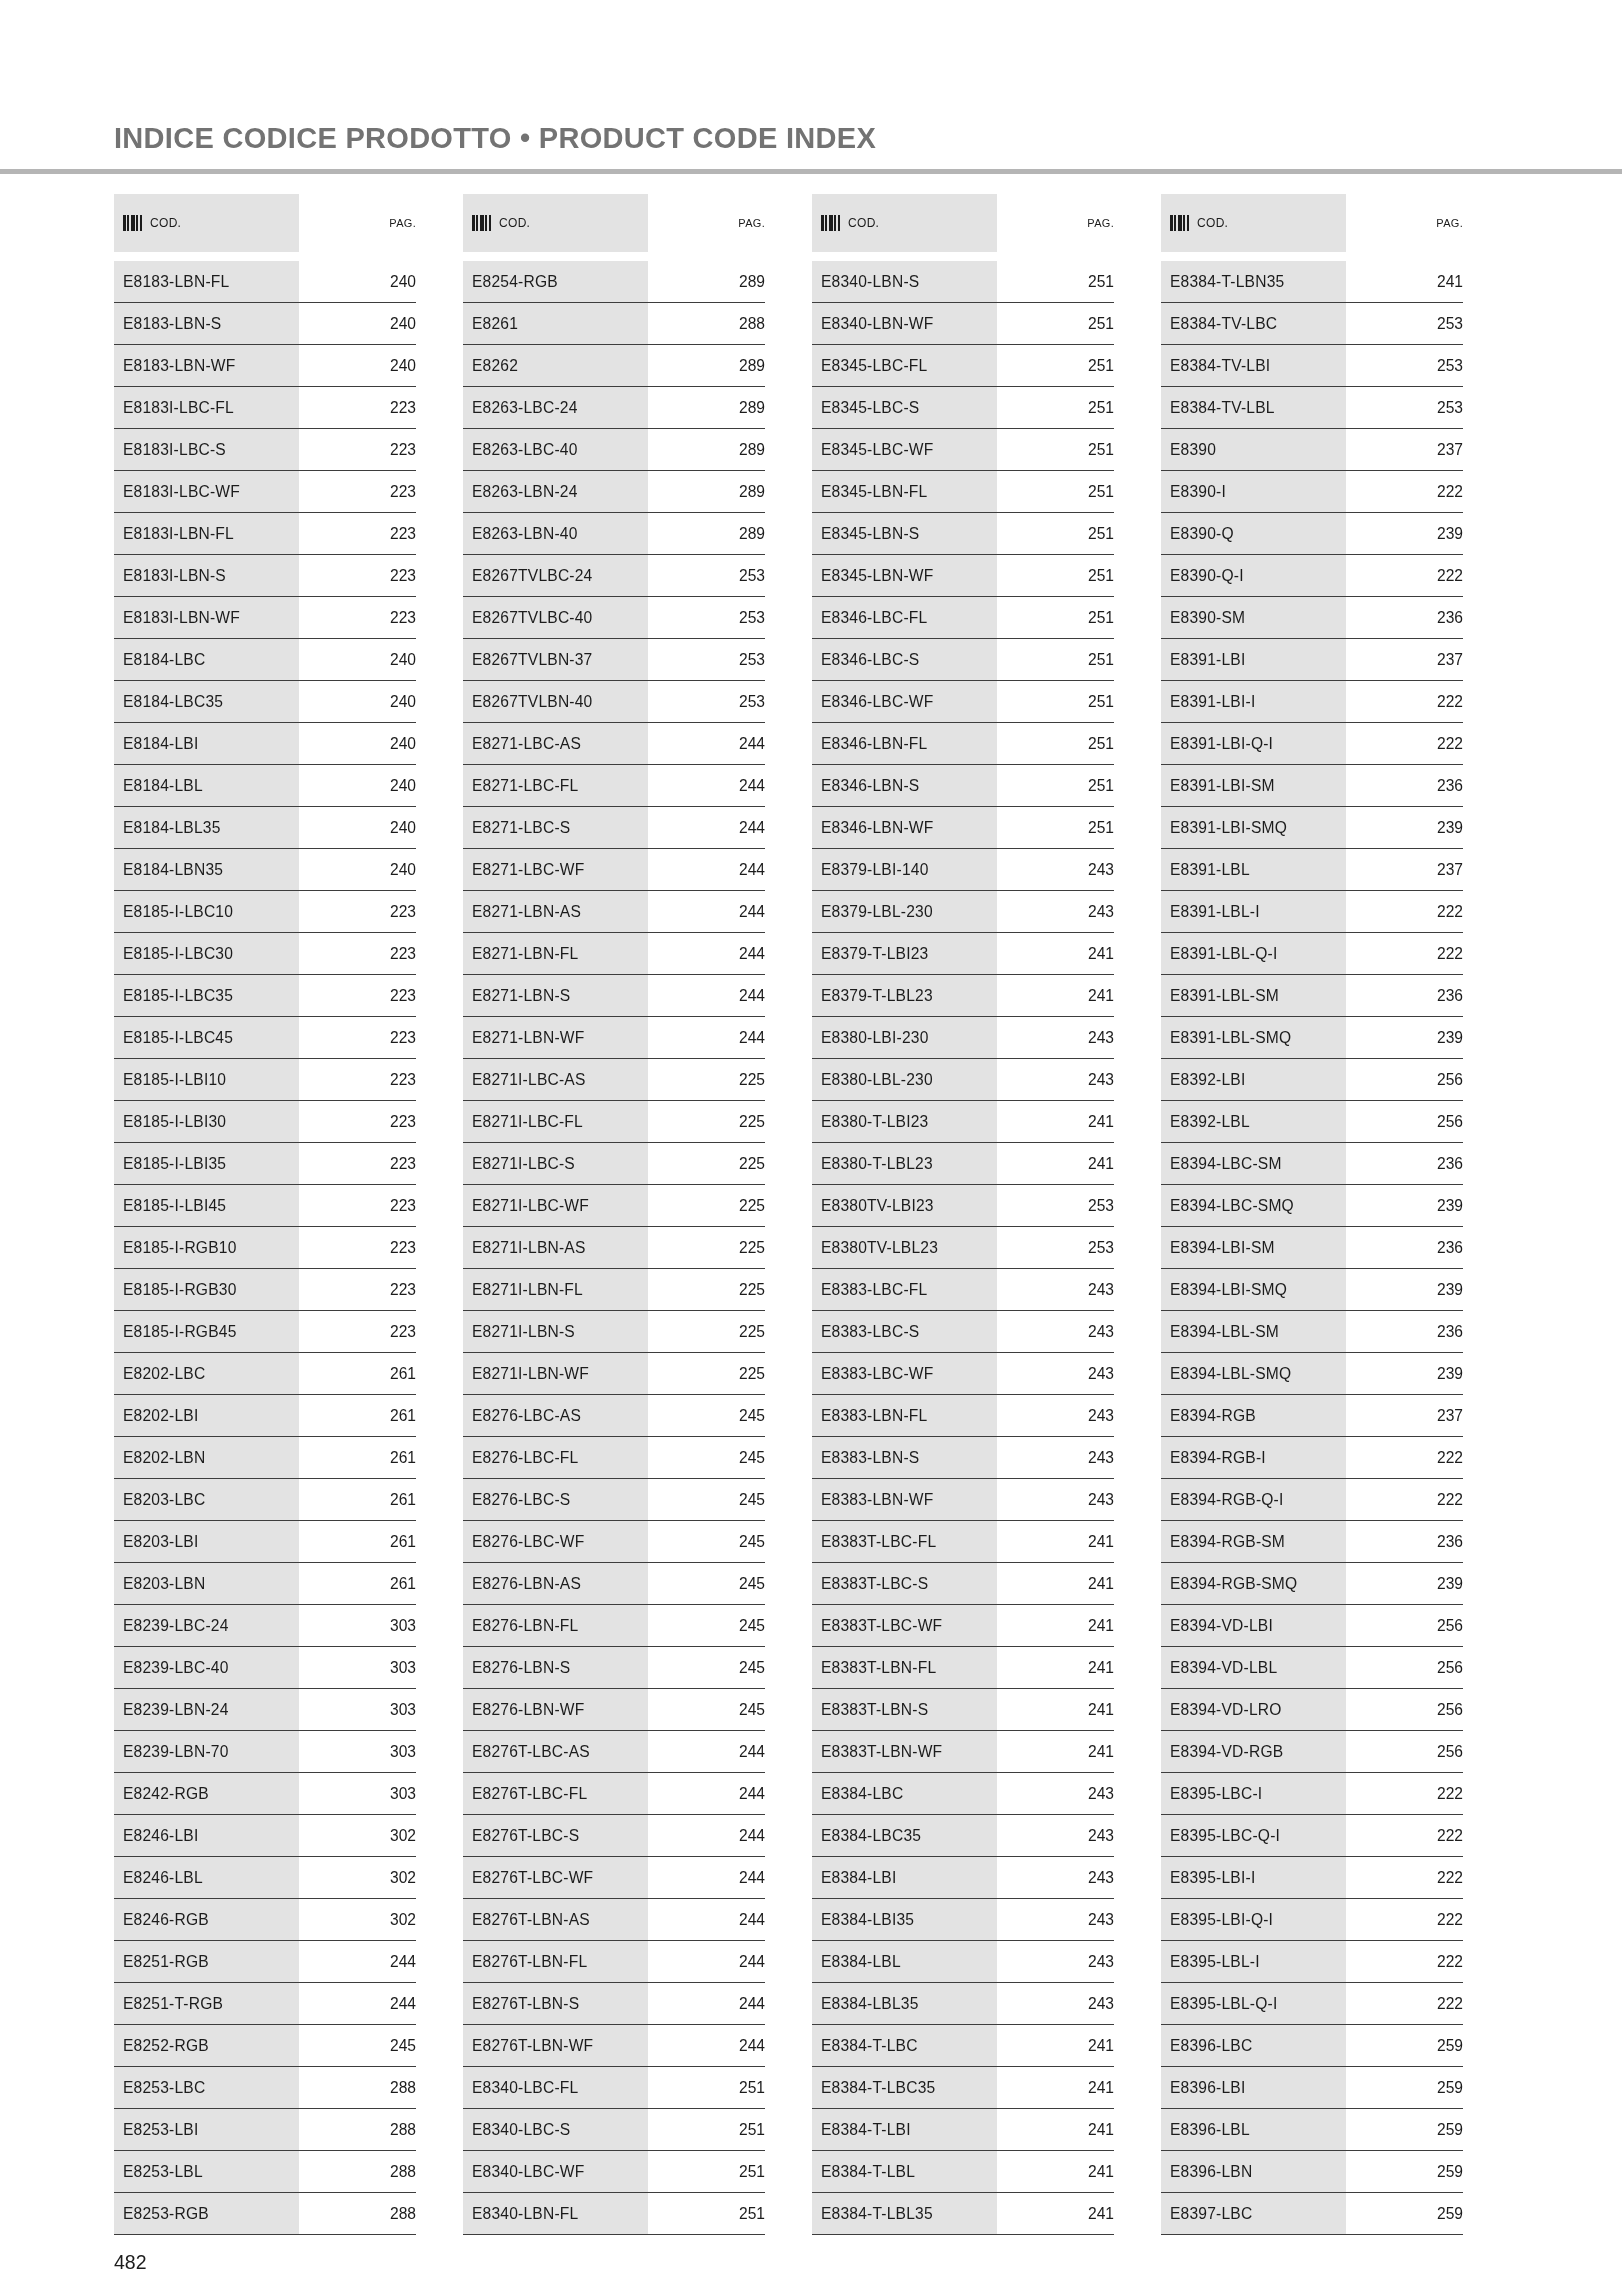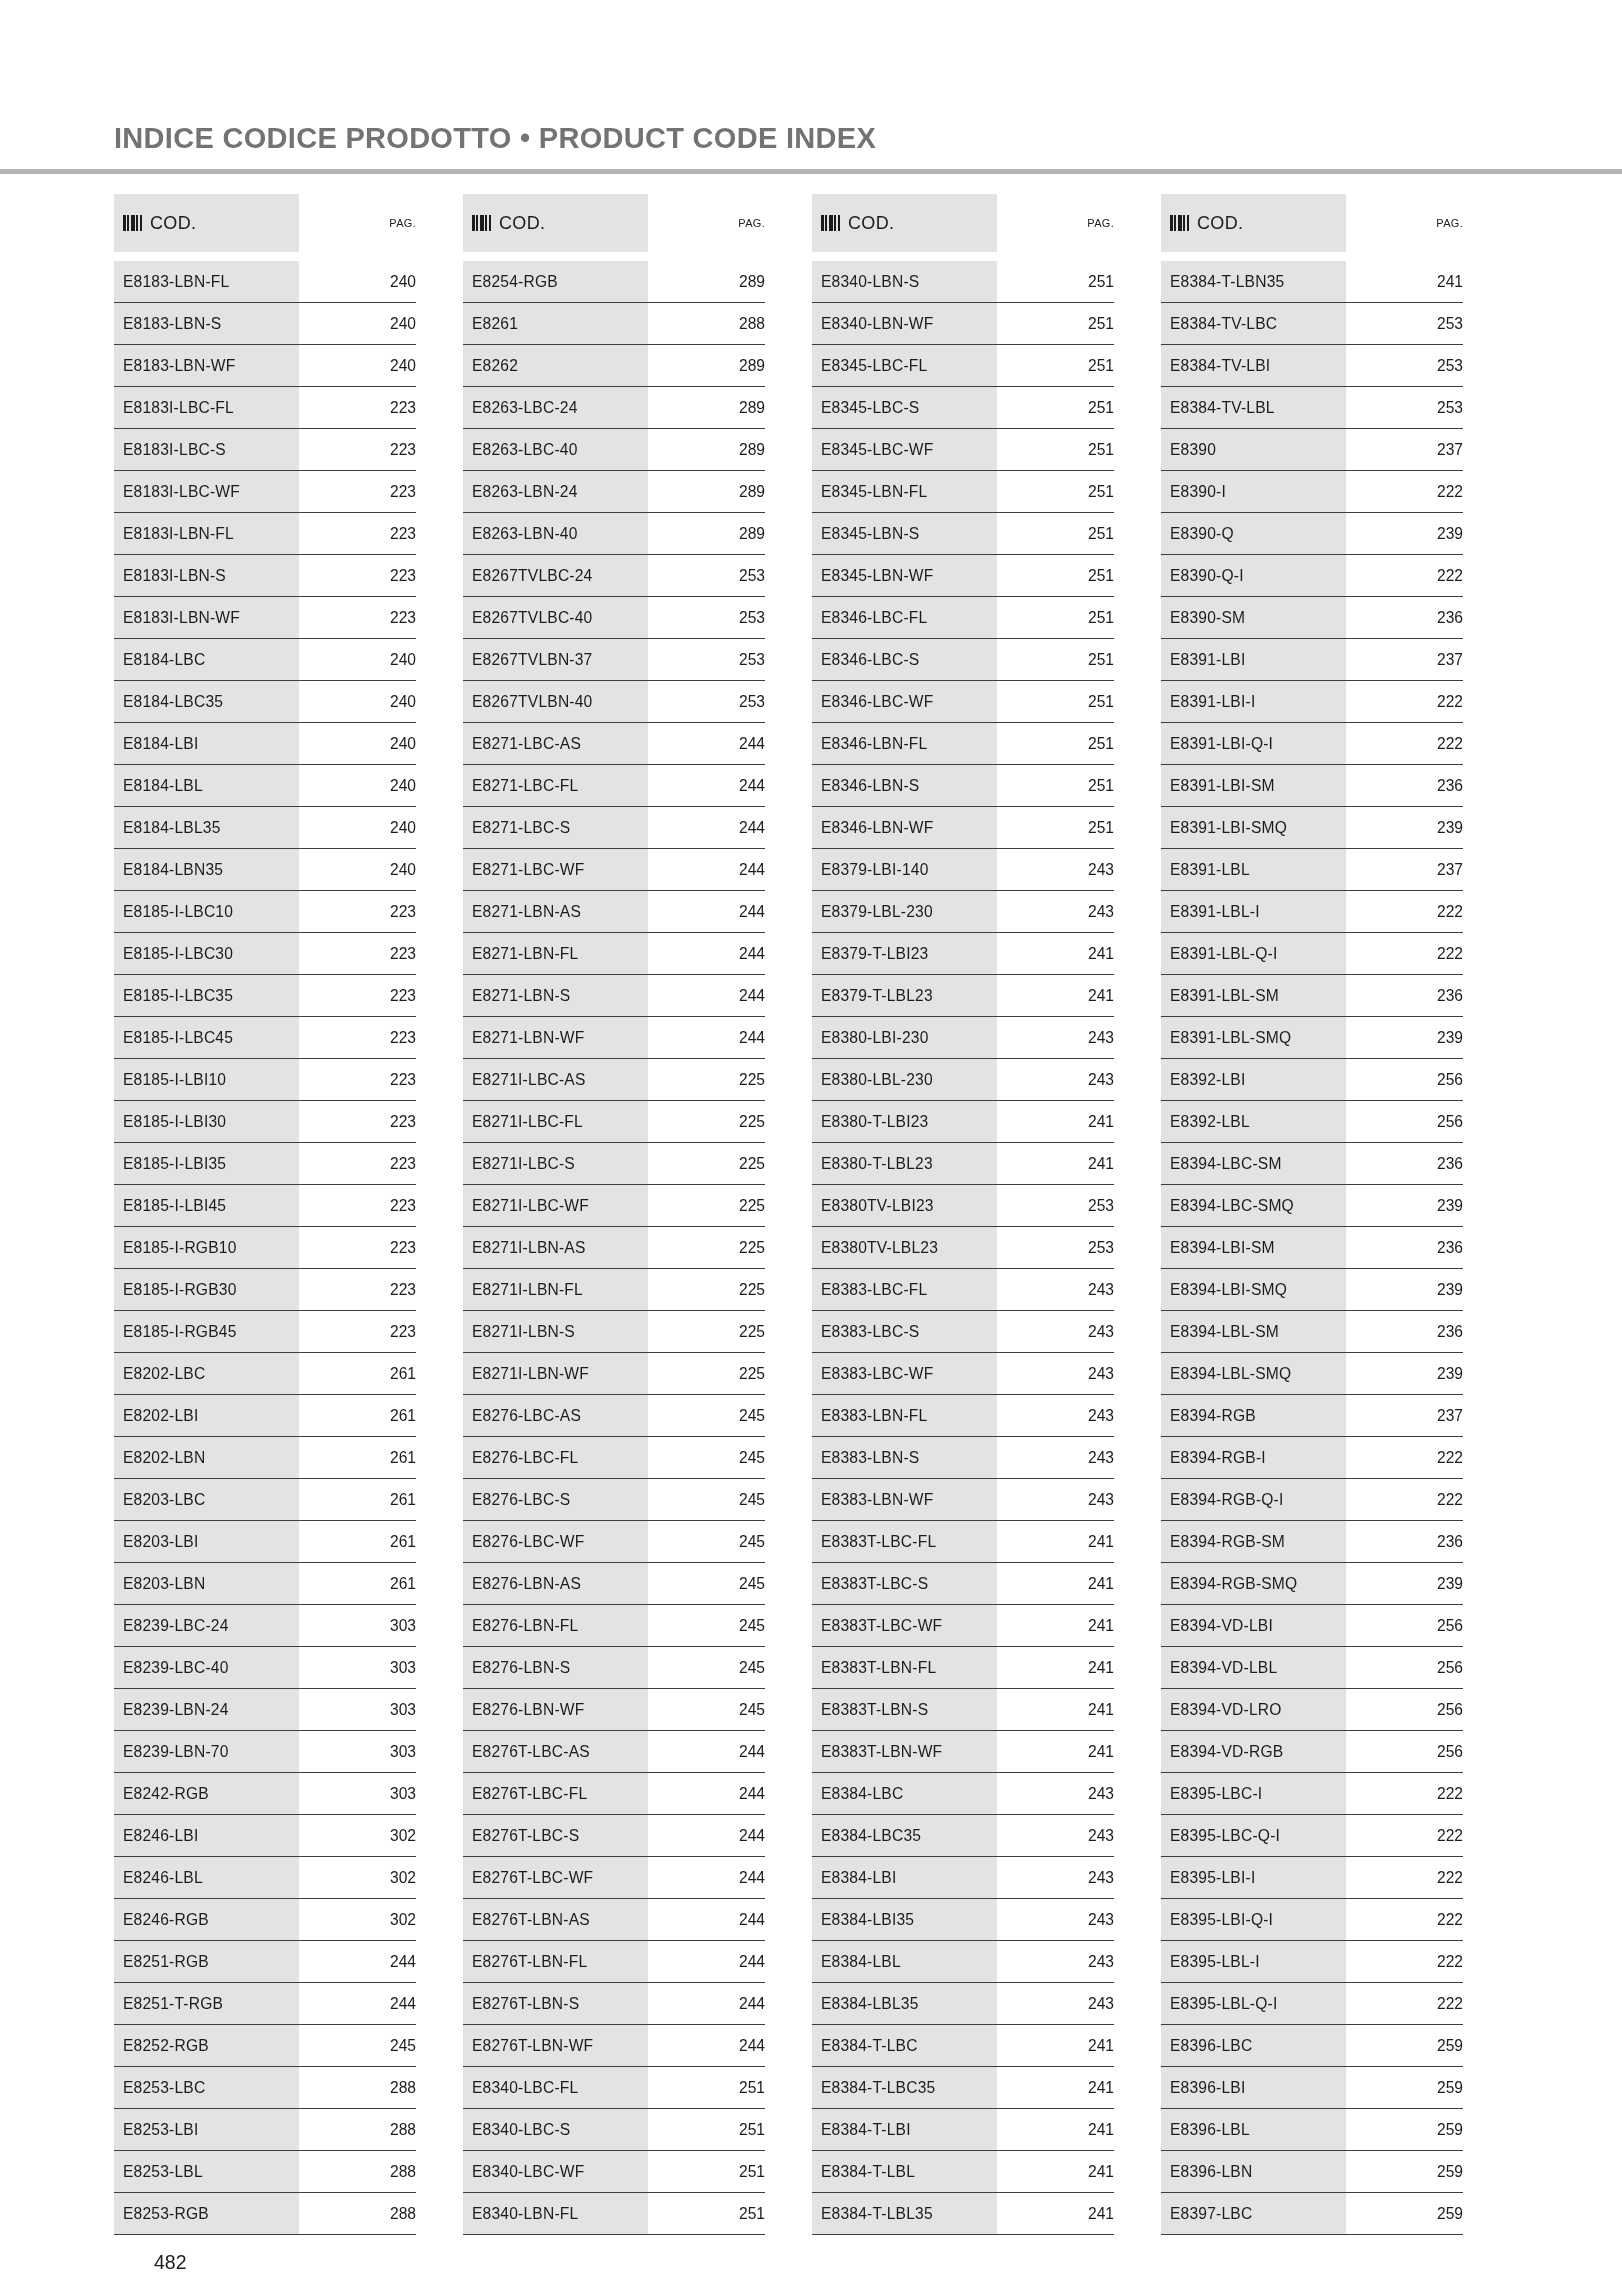--- a/index.html
+++ b/index.html
@@ -46,21 +46,21 @@
     align-items: stretch;
   }
   .code-head {
     width: 185px;
     background: #e3e3e3;
     display: flex;
     align-items: center;
     gap: 7.8px;
     padding-left: 9px;
     box-sizing: border-box;
-    font-size: 18px;
+    font-size: 12px;
     letter-spacing: 0.3px;
   }
   .pag-head {
     flex: 1;
     display: flex;
     align-items: center;
     justify-content: flex-end;
     font-size: 11px;
     letter-spacing: 0.3px;
   }
@@ -94,21 +94,20 @@
     align-items: center;
     justify-content: flex-end;
     font-size: 15.6px;
   }
   .page-number {
     position: absolute;
     left: 114px;
     top: 2251px;
     font-size: 19.5px;
     color: #1c1c1c;
-    margin-left: 40px;
   }
 </style>
 </head>
 <body>
 
 <div>
   <h1 class="page-title">INDICE CODICE PRODOTTO • PRODUCT CODE INDEX</h1>
   <div class="title-rule"></div>
   <div class="index-grid">
       <div class="index-col">

